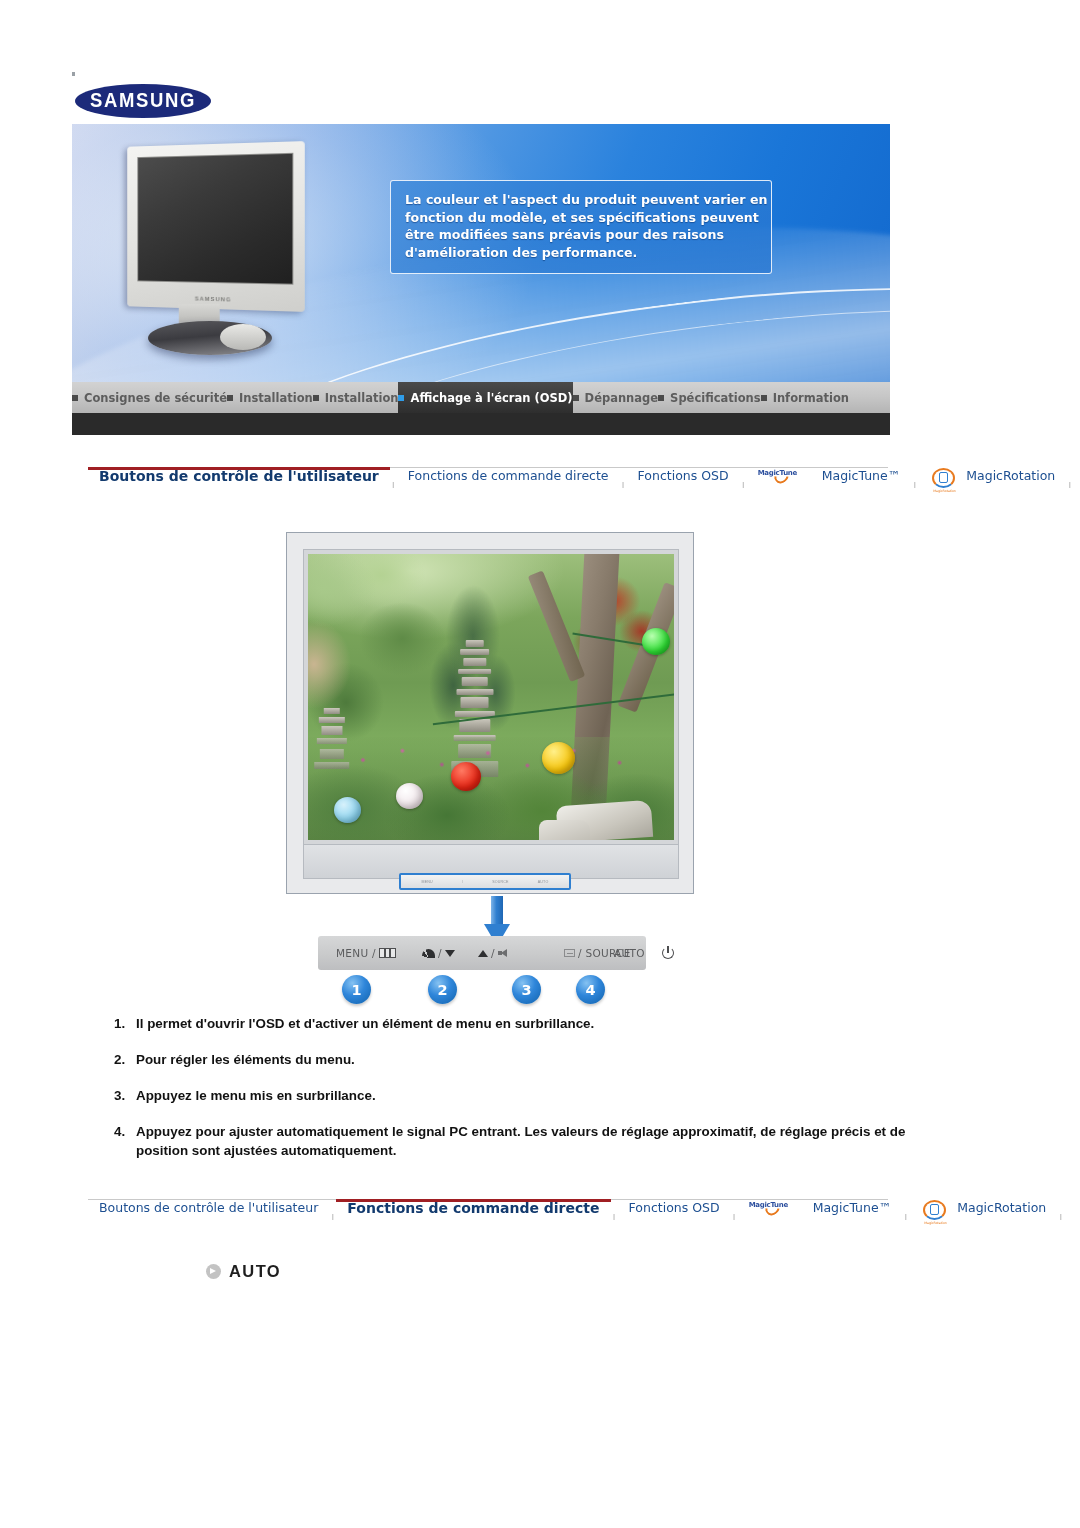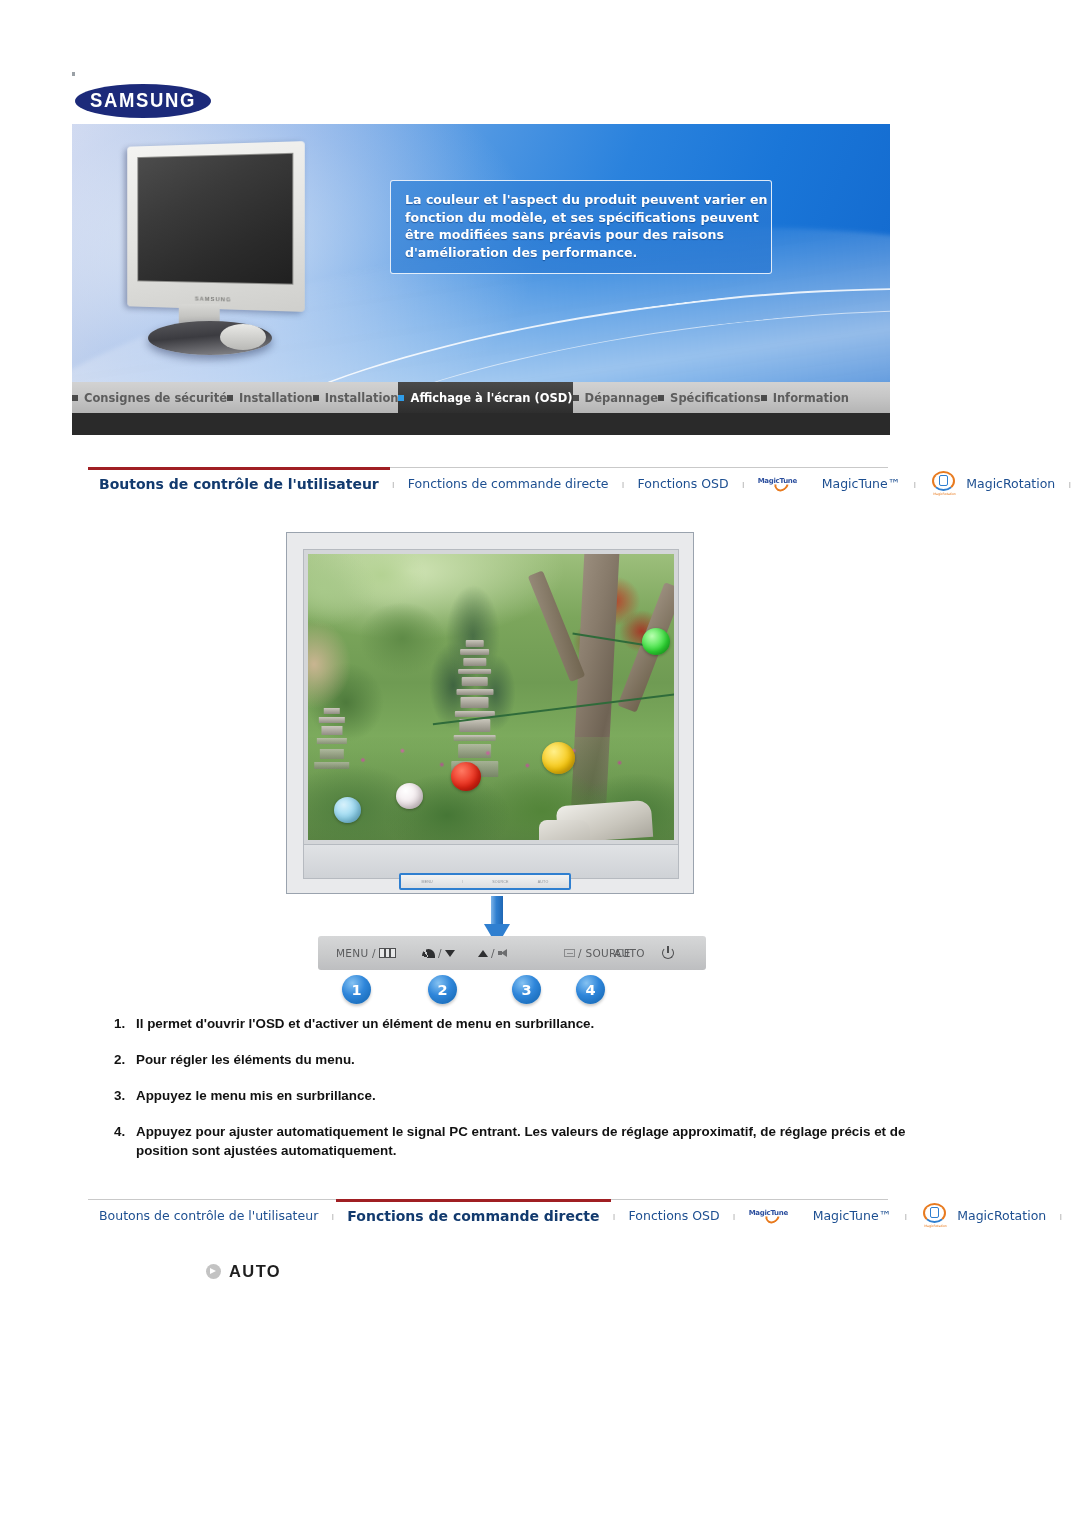--- a/index.html
+++ b/index.html
@@ -203,21 +203,20 @@
     width: 800px; height: 32px;
     left: 88px;
     border-top: 1px solid #c9c9c9;
     display: flex;
     align-items: center;
   }
   .subnav#subnav-1 { top: 467px; }
   .subnav#subnav-2 { top: 1199px; }
   .subnav-item {
     display: flex;
-    align-items: center;
     height: 32px;
     padding: 0 11px;
     font-size: 12.5px;
     color: #1d4f91;
     white-space: nowrap;
     font-family: "DejaVu Sans", sans-serif;
     position: relative;
   }
   .subnav-item.current {
     color: #123a6e;
@@ -468,21 +467,21 @@
     width: 0; height: 0;
     border-left: 13px solid transparent;
     border-right: 13px solid transparent;
     border-top: 22px solid #2f7fd0;
   }
 
   
   .ctrlbar {
     position: absolute;
     left: 318px; top: 936px;
-    width: 388px; height: 34px;
+    width: 328px; height: 34px;
     background: linear-gradient(180deg,#d6d7d8 0%, #c9cacb 55%, #bdbec0 100%);
     border-radius: 3px;
     display: flex;
     align-items: center;
   }
   .ctrl-item {
     display: flex;
     align-items: center;
     gap: 3px;
     font-size: 10.5px;

